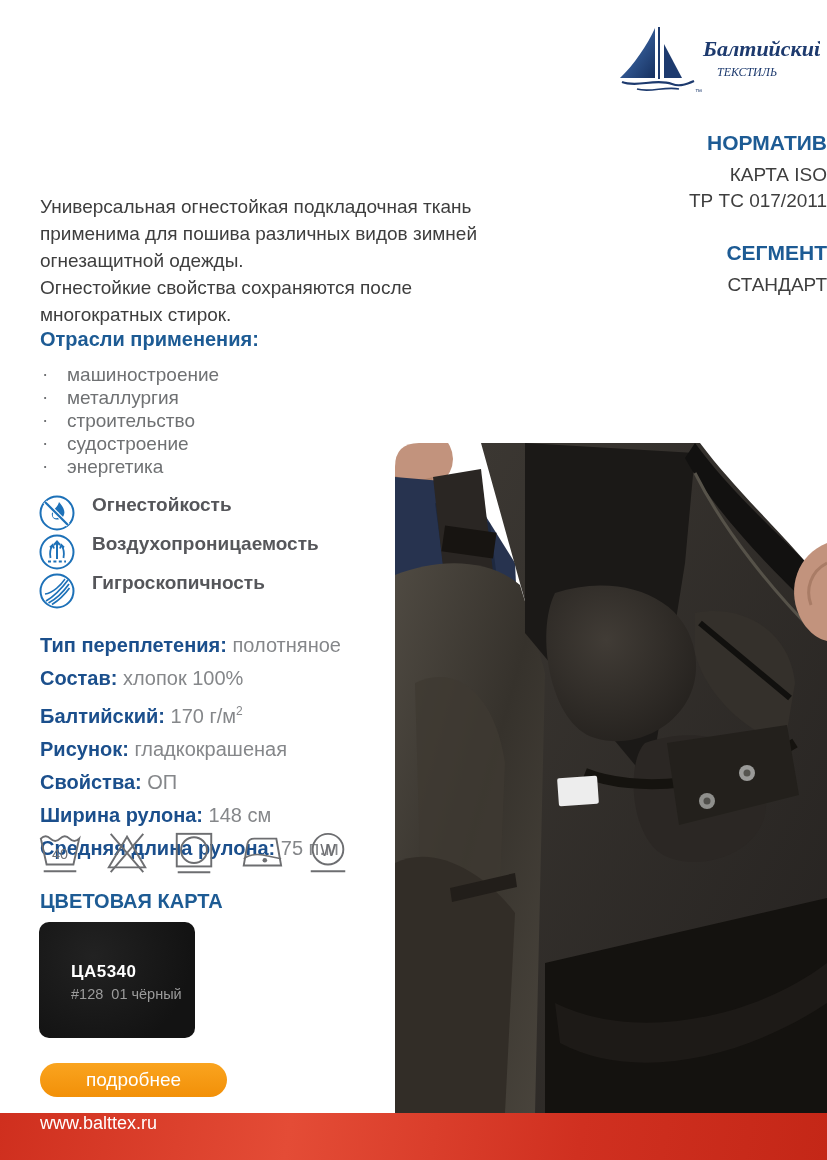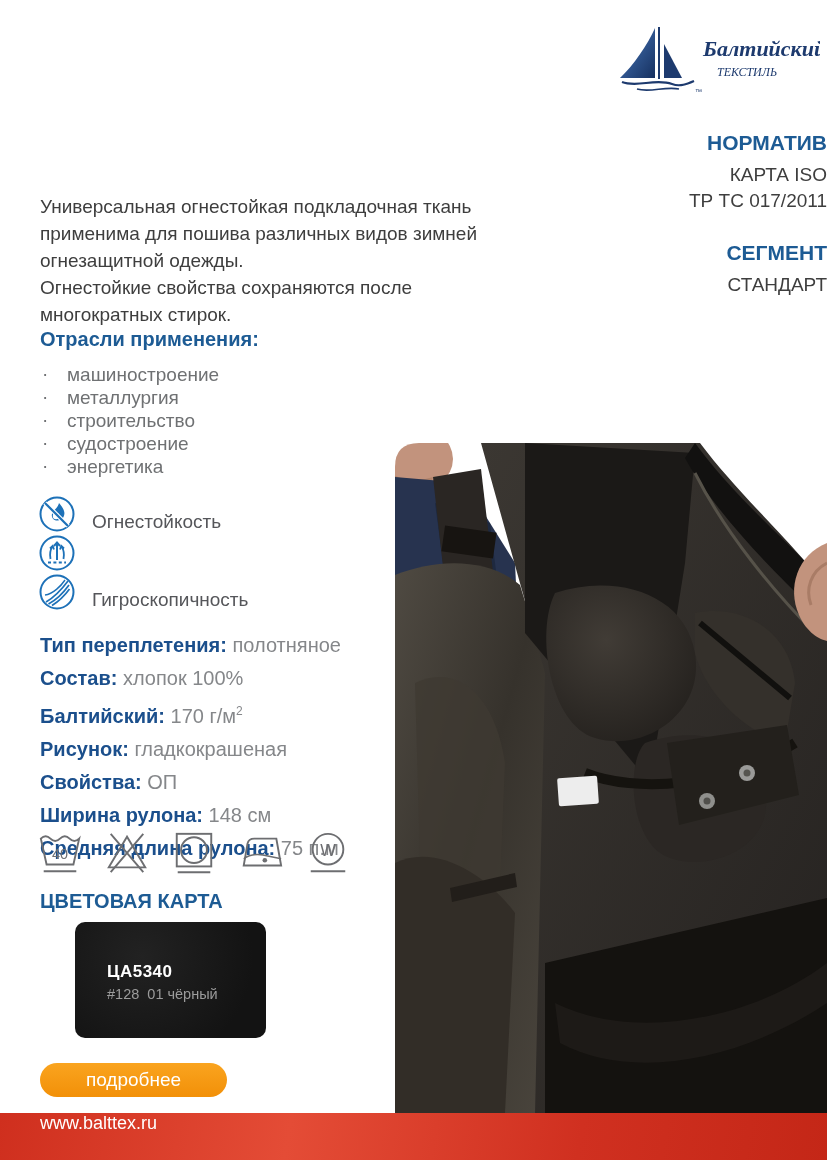--- a/index.html
+++ b/index.html
@@ -20,36 +20,36 @@
         line-height:27px;color:#3e3e3e;}
   .desc p{margin:0;}
 
   .industries{position:absolute;top:328px;left:40px;width:360px;}
   .sec-heading{font-size:20px;font-weight:bold;color:#1d5b94;}
   .industries ul{list-style:none;margin:12px 0 0 0;padding:0;}
   .industries li{font-size:19px;color:#6f7173;line-height:23px;padding-left:27px;position:relative;}
   .industries li .dot{position:absolute;left:2px;top:-1px;color:#6f7173;}
 
   .features{position:absolute;top:494px;left:38px;}
-  .feature{display:flex;align-items:flex-end;height:39px;}
+  .feature{display:flex;align-items:flex-start;height:39px;font-weight:bold;}
   .feature .ficon{width:38px;height:38px;flex:0 0 38px;margin-right:16px;}
   .feature .flabel{font-size:19px;color:#55565a;}
 
   .specs{position:absolute;top:629px;left:40px;width:380px;}
   .spec-row{font-size:20px;line-height:33px;white-space:nowrap;}
   .spec-label{font-weight:bold;color:#1b4f8c;}
   .spec-value{color:#85878a;}
   .spec-row sup{color:#85878a;font-size:12px;}
 
   .care{position:absolute;top:830px;left:37px;display:flex;gap:21px;}
   .care svg{display:block;}
 
   .colorcard-heading{position:absolute;top:890px;left:40px;font-size:20px;font-weight:bold;color:#1d5b94;}
-  .swatch{position:absolute;top:922px;left:39px;width:191px;height:116px;border-radius:10px;
-        background:radial-gradient(circle at 35% 30%,#222222,#131313 75%);margin-left:36px;}
+  .swatch{position:absolute;top:922px;left:39px;width:156px;height:116px;border-radius:10px;
+        background:radial-gradient(circle at 35% 30%,#222222,#131313 75%);}
   .swatch-code{position:absolute;left:32px;top:40px;color:#ffffff;font-weight:bold;font-size:17px;letter-spacing:.5px;}
   .swatch-detail{position:absolute;left:32px;top:64px;color:#9b9b9b;font-size:14.5px;white-space:pre;}
 
   .more-btn{position:absolute;top:1063px;left:40px;width:187px;height:34px;border:none;
         border-radius:17px;background:linear-gradient(180deg,#faa41f,#f29008);
         color:#ffffff;font-size:19px;font-family:"Liberation Sans",sans-serif;cursor:pointer;}
 
   
   .right-col{position:absolute;left:613px;top:131px;width:214px;text-align:right;}
   .rc-heading{font-size:21px;font-weight:bold;color:#1d5b94;margin:0 0 7px 0;}
@@ -122,20 +122,21 @@
       <svg class="ficon" viewBox="0 0 38 38">
         <circle cx="19" cy="19" r="16.5" fill="none" stroke="#1d71b8" stroke-width="2"></circle>
         <path d="M19,26 L19,9" stroke="#1d71b8" stroke-width="2"></path>
         <path d="M16,12 L19,8.5 L22,12" fill="none" stroke="#1d71b8" stroke-width="2"></path>
         <path d="M12.5,25 C11.5,20 12.5,15.5 14.5,12.5" fill="none" stroke="#1d71b8" stroke-width="1.8"></path>
         <path d="M12,14.5 L14.7,11.8 L16,15.5" fill="none" stroke="#1d71b8" stroke-width="1.8"></path>
         <path d="M25.5,25 C26.5,20 25.5,15.5 23.5,12.5" fill="none" stroke="#1d71b8" stroke-width="1.8"></path>
         <path d="M26,14.5 L23.3,11.8 L22,15.5" fill="none" stroke="#1d71b8" stroke-width="1.8"></path>
         <path d="M10,28.5 L28,28.5" stroke="#1d71b8" stroke-width="1.8" stroke-dasharray="3,2.4"></path>
       </svg>
+      <span class="flabel">Воздухопроницаемость</span>
     </div>
     <div class="feature">
       <svg class="ficon" viewBox="0 0 38 38">
         <circle cx="19" cy="19" r="16.5" fill="none" stroke="#1d71b8" stroke-width="2"></circle>
         <path d="M8,29 C15,25 24,16 30,8" fill="none" stroke="#1d71b8" stroke-width="1.7"></path>
         <path d="M10.5,31 C18,27 26,19 31,12" fill="none" stroke="#1d71b8" stroke-width="1.7"></path>
         <path d="M14,32.5 C20.5,28.5 27.5,21.5 31.5,16" fill="none" stroke="#1d71b8" stroke-width="1.7"></path>
         <path d="M7,22 C15,21 23,13 27,7" fill="none" stroke="#1d71b8" stroke-width="1.4"></path>
       </svg>
       <span class="flabel">Гигроскопичность</span>

